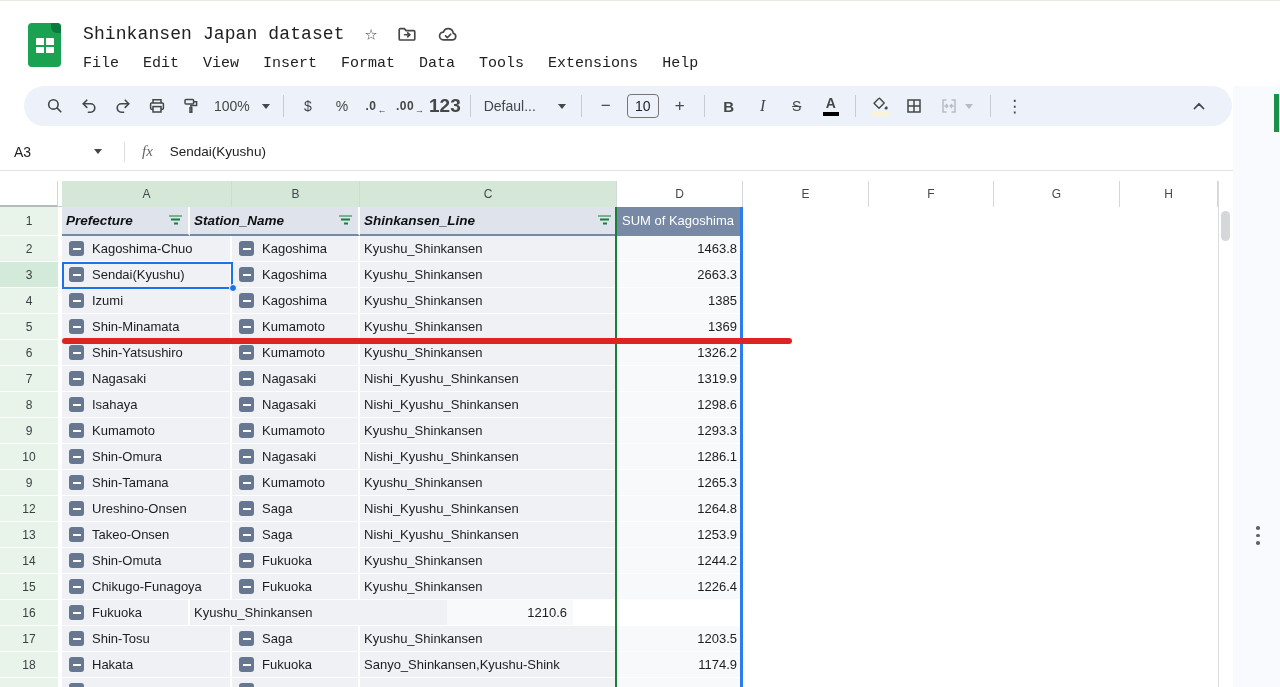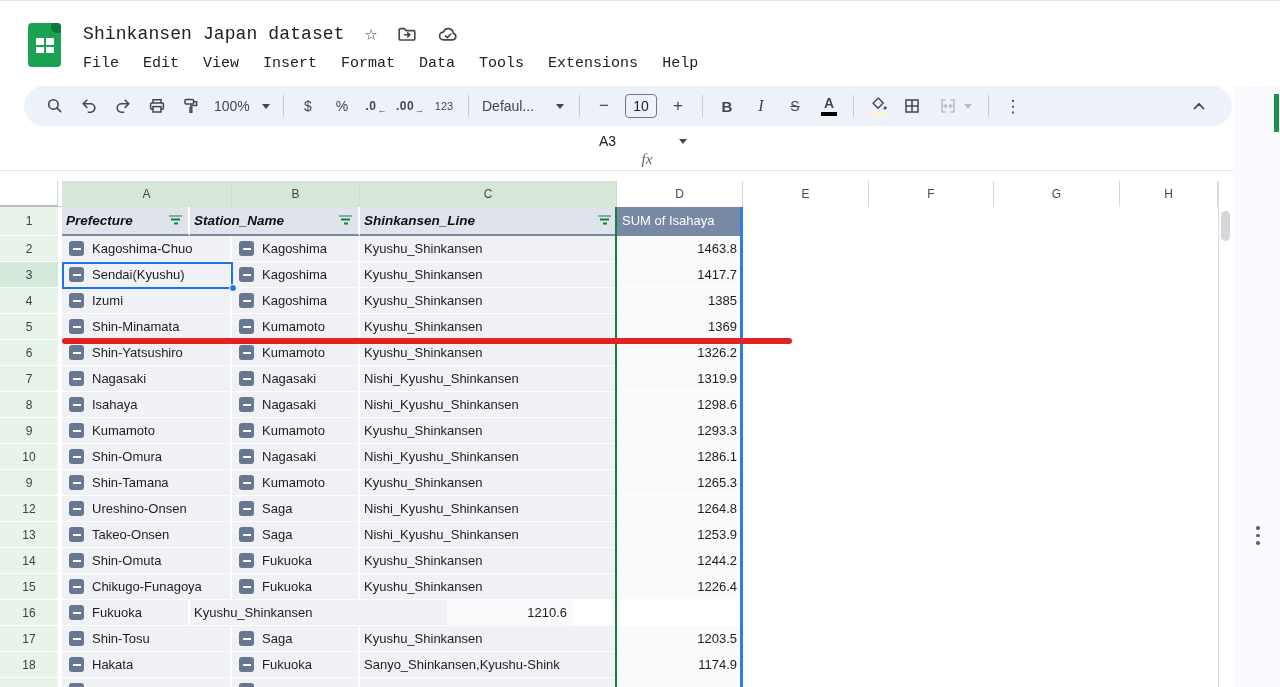--- a/index.html
+++ b/index.html
@@ -46,21 +46,21 @@
   .tcolor .a { font-size:14px; font-weight:bold; }
   .tcolor .bar { width:16px; height:3.5px; background:#000; margin-top:2px; }
   .fillcol { display:flex; flex-direction:column; align-items:center; line-height:1; }
   .fillcol .bar { width:18px; height:3.5px; background:#faf3d9; margin-top:1px; }
   .mini-num { font-size:12px; font-weight:bold; letter-spacing:.5px; }
   .mini-ar { font-size:9px; margin-left:1px; position:relative; top:4px; }
   .dots-v { font-size:17px; color:#444746; }
   .spacer { flex:1; }
 
   
-  .fbar { height:38px; display:flex; align-items:center; border-bottom:1px solid #e1e3e7; background:#fff; padding-left:14px;flex-direction:column; }
+  .fbar { height:38px; display:flex; align-items:center; border-bottom:1px solid #e1e3e7; background:#fff; padding-left:14px; }
   .namebox { width:96px; display:flex; align-items:center; justify-content:space-between; font-size:14px; color:#202124; padding-right:8px; }
   .fsep { width:1px; height:20px; background:#dadce0; margin:0 10px 0 14px; }
   .fx { font-style:italic; font-family:"Liberation Serif", serif; color:#5f6368; font-size:15px; padding:2px 7px; border-radius:4px; }
   .fvalue { margin-left:10px; font-size:13.5px; color:#202124; }
 
   
   .sheet-section { position:relative; height:516px; width:1280px; overflow:hidden; background:#fff; }
   .colhdr { display:flex; height:26px; margin-top:10px; font-size:12px; color:#45494d; border-bottom:1px solid #c9cdd2; width:1218px; }
   .corner { width:58px; background:#fff; border-right:1px solid #d3d6db; border-bottom:2px solid #b7bbbf; height:26px; }
   .hsp { width:4px; background:#fff; flex:none; }
@@ -193,21 +193,21 @@
       </div>
     <div class="tbtn">
       <span class="mini-num">.0</span>
         <span class="mini-ar">←</span>
     </div>
     <div class="tbtn">
       <span class="mini-num">.00</span>
         <span class="mini-ar">→</span>
     </div>
     <div class="tbtn">
-        <span class="ttext" style="font-size:11px;">123</span>
+        <span class="ttext" style="font-size:19px;font-weight:bold;">123</span>
       </div>
     <div class="tsep"></div>
     <div class="tbtn font-btn">
       <span class="ttext">Defaul...</span>
         <span class="caret"></span>
     </div>
     <div class="tsep"></div>
     <div class="tbtn" style="font-size:17px;">−</div>
     <div class="size-box">10</div>
     <div class="tbtn" style="font-size:17px;">+</div>
@@ -300,21 +300,21 @@
     </div>
     <div class="cell cC">
       <span>Shinkansen_Line</span>
       <span class="filter">
           <i></i>
           <i></i>
           <i></i>
         </span>
     </div>
     <div class="cell cD">
-      <span>SUM of Isahaya</span>
+      <span>SUM of Kagoshima</span>
     </div>
   </div>
 
   <div>
       <div class="row">
         <div class="rh">2</div>
         <div class="hsp"></div>
         <div class="cell cA">
           <span class="minus"></span>
           <span>Kagoshima-Chuo</span>
@@ -338,21 +338,21 @@
           <span>Sendai(Kyushu)</span>
         </div>
         <div class="cell cB">
           <span class="minus"></span>
           <span>Kagoshima</span>
         </div>
         <div class="cell cC">
           <span>Kyushu_Shinkansen</span>
         </div>
         <div class="cell cD">
-          <span>1417.7</span>
+          <span>2663.3</span>
         </div>
       </div>
       <div class="row">
         <div class="rh">4</div>
         <div class="hsp"></div>
         <div class="cell cA">
           <span class="minus"></span>
           <span>Izumi</span>
         </div>
         <div class="cell cB">

